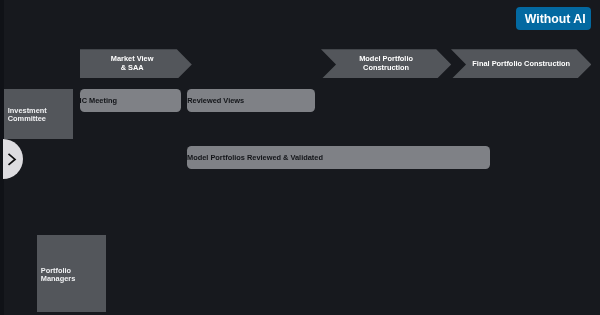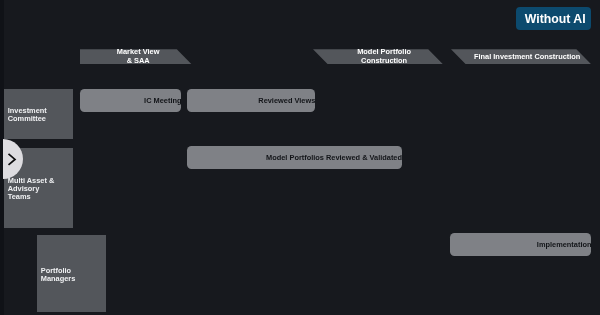--- a/index.html
+++ b/index.html
@@ -12,34 +12,34 @@
   .edge-strip{position:absolute;left:0;top:0;width:3.8px;height:315px;background:#101217;}
 
   
   .lane{position:absolute;left:3.8px;width:69px;background:#53565b;
         color:#f0f1f3;font-weight:bold;font-size:7.4px;line-height:7.9px;
         letter-spacing:0px;box-sizing:border-box;padding-left:3.95px;
         display:flex;align-items:center;}
   .lane span{display:block;white-space:pre-line;position:relative;top:1.3px;}
 
   
-  .chevwrap{position:absolute;top:49.2px;height:15px;padding-left:12px;}
+  .chevwrap{position:absolute;top:49.2px;height:29px;}
   .chev{position:absolute;inset:0;background:#53565b;}
   .chevtext{position:absolute;inset:0;display:flex;align-items:center;
             justify-content:center;text-align:center;color:#fff;
             font-weight:bold;font-size:7.4px;line-height:8.3px;
             letter-spacing:0px;white-space:pre-line;}
 
   
   .card{position:absolute;background:#7f8186;border-radius:4.5px;color:#131519;
         font-weight:bold;font-size:7.4px;letter-spacing:0px;
-        display:flex;align-items:center;justify-content:flex-end;text-align:center;}
+        display:flex;align-items:center;justify-content:flex-start;text-align:center;}
 
   
-  .badge{position:absolute;background:#0c4a6e;border-radius:4px;color:#fff;
+  .badge{position:absolute;background:#0369a1;border-radius:4px;color:#fff;
          font-weight:bold;font-size:12.3px;letter-spacing:0px;
          display:flex;align-items:center;justify-content:center;}
   .badge span{position:relative;top:0.6px;left:1.5px;}
 
   
   .navclip{position:absolute;left:2.8px;top:0;width:597.2px;height:315px;overflow:hidden;}
   .navbtn{position:absolute;background:#dddce0;border-radius:50%;
           display:flex;align-items:center;justify-content:center;}
   .navbtn svg{display:block;position:absolute;left:0;top:0;}
 </style>
@@ -47,59 +47,51 @@
 <body>
 
 <div id="stage">
 
   <div class="edge-strip"></div>
 
   <div class="lane" style="top:88.7px;height:50px;">
     <span>Investment
 Committee</span>
   </div>
-  <div class="lane" style="top:147.7px;height:80px;">
-    <span>Multi Asset &amp;
-Advisory
-Teams</span>
-  </div>
   <div class="lane" style="top:234.9px;height:76.8px;margin-left:33px;">
     <span>Portfolio
 Managers</span>
   </div>
 
   <div class="chevwrap" style="left:79.5px;width:112.3px;">
     <div class="chev" style="clip-path:polygon(0 0, 97.3px 0, 112.3px 15.2px, 97.3px 30.4px, 0 30.4px);"></div>
     <div class="chevtext" style="padding-right:7px;">Market View
 &amp; SAA</div>
   </div>
 
 
-  <div class="chevwrap" style="left:313px;width:130.2px;">
+  <div class="chevwrap" style="left:321px;width:130.2px;">
     <div class="chev" style="clip-path:polygon(0 0, 115.2px 0, 130.2px 15.2px, 115.2px 30.4px, 0 30.4px, 15px 15.2px);"></div>
     <div class="chevtext">Model Portfolio
 Construction</div>
   </div>
 
   <div class="chevwrap" style="left:451px;width:140.4px;">
     <div class="chev" style="clip-path:polygon(0 0, 125.4px 0, 140.4px 15.2px, 125.4px 30.4px, 0 30.4px, 15px 15.2px);"></div>
-    <div class="chevtext">Final Investment Construction</div>
+    <div class="chevtext">Final Portfolio Construction</div>
   </div>
 
   <div class="card" style="left:79.6px;top:89.2px;width:101.9px;height:23px;">
     <span>IC Meeting</span>
   </div>
   <div class="card" style="left:187.2px;top:89.2px;width:128.1px;height:23px;">
     <span>Reviewed Views</span>
   </div>
-  <div class="card" style="left:187px;top:146px;width:215px;height:23.2px;">
+  <div class="card" style="left:187px;top:146px;width:303px;height:23.2px;">
     <span>Model Portfolios Reviewed &amp; Validated</span>
-  </div>
-  <div class="card" style="left:450.1px;top:233px;width:141.4px;height:22.5px;">
-    <span>Implementation</span>
   </div>
 
   <div class="badge" style="left:516.2px;top:6.6px;width:75px;height:23.4px;">
     <span>Without AI</span>
   </div>
 
   <div class="navclip">
     <div class="navbtn" style="left:-19.8px;top:139px;width:40.2px;height:40.2px;">
       <svg width="40.2" height="40.2" viewBox="0 0 40.2 40.2">
         <path d="M25.5 14.9 L32 20.4 L25.5 25.9" fill="none" stroke="#0c0c0e" stroke-width="1.7" stroke-linecap="butt" stroke-linejoin="miter"></path>

